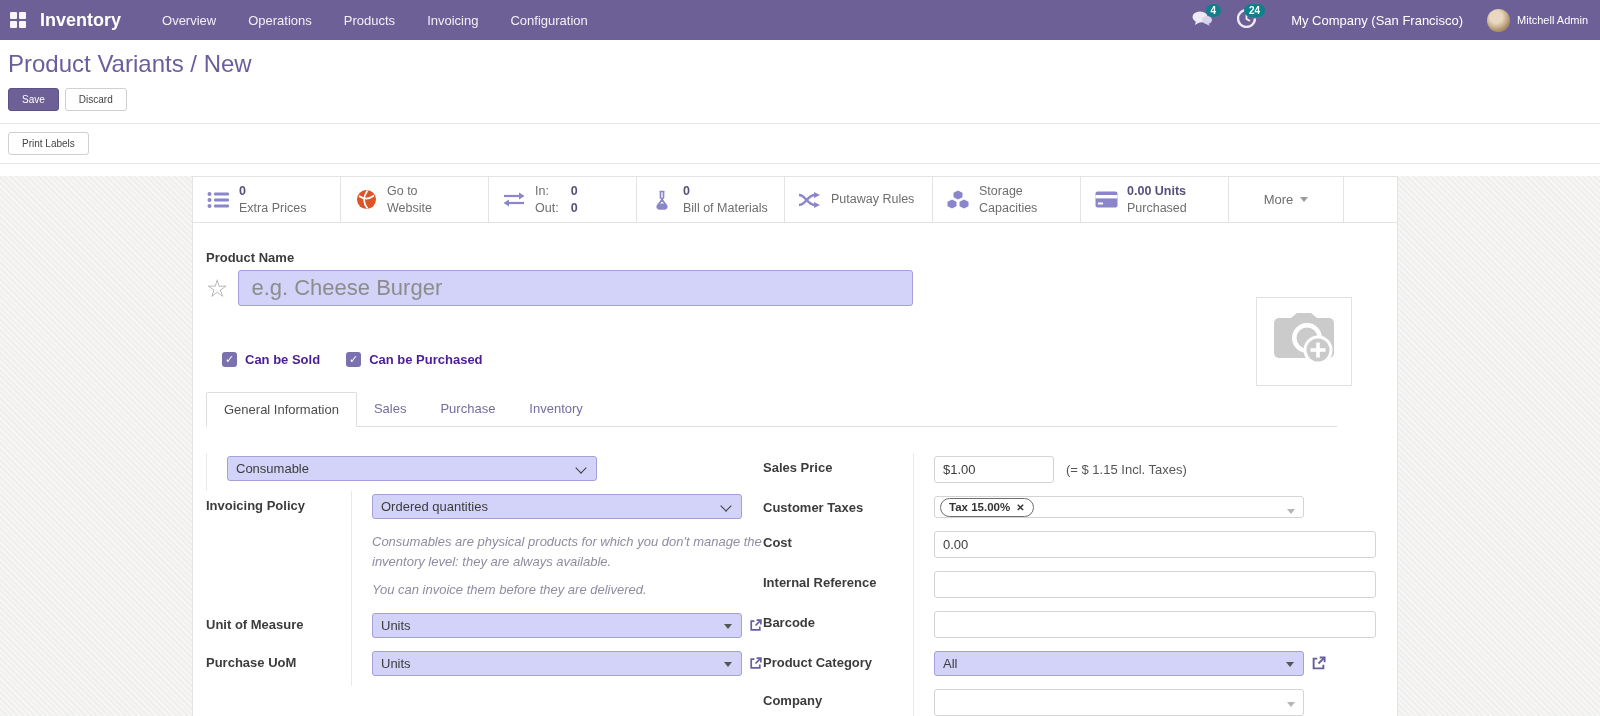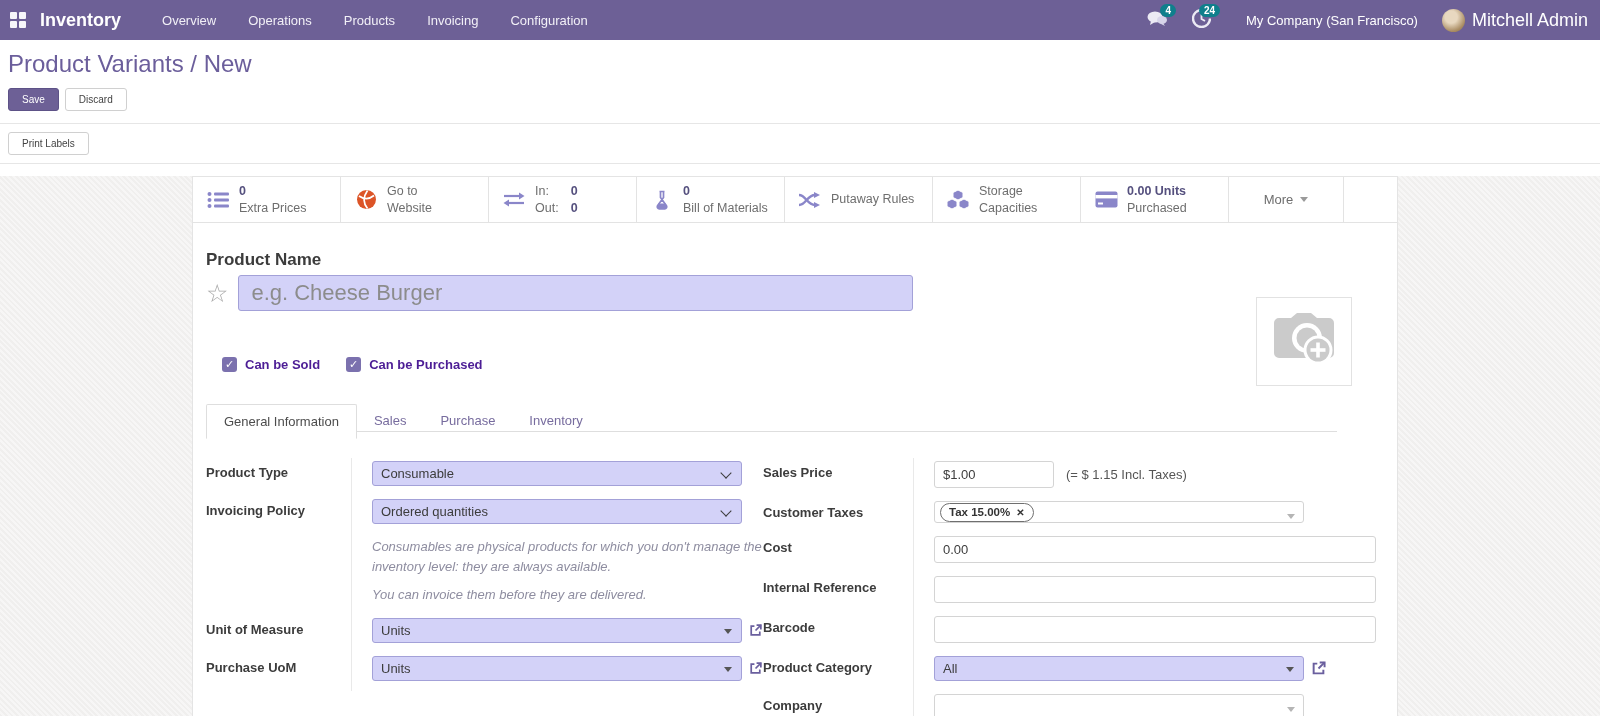--- a/index.html
+++ b/index.html
@@ -18,21 +18,21 @@
   .nav-menu .menu-item { padding:6px 13px; cursor:pointer; font-size:13px; color:#f2f0f7; }
   .nav-right { display:flex; align-items:center; gap:10px; }
   .nav-ico { position:relative; width:34px; height:26px; display:flex; align-items:center;
              justify-content:center; cursor:pointer; }
   .badge { position:absolute; top:-3px; right:-2px; background:#0f7f8c; color:#fff;
            font-size:10px; font-weight:700; border-radius:9px; padding:1px 5px; line-height:11px; }
   .company-name { margin:0 14px 0 18px; cursor:pointer; font-size:13px; }
   .user-menu { display:flex; align-items:center; gap:7px; cursor:pointer; }
   .avatar { width:23px; height:23px; border-radius:50%;
             background:radial-gradient(circle at 40% 35%, #e8d8c0 0 30%, #a98c63 70%, #7d6647 100%); }
-  .user-name { font-size:18px; white-space:nowrap; }
+  .user-name { font-size:11px; white-space:nowrap; }
 
   
   .control-panel { padding:10px 8px 0 8px; background:#fff; }
   .breadcrumb { color:#6b5e9b; font-size:24px; cursor:default; }
   .breadcrumb .bc-link { cursor:pointer; }
   .btn-row { margin:10px 0 12px 0; display:flex; gap:6px; }
   .btn { font-size:10px; border-radius:3px; padding:5px 13px; cursor:pointer;
          border:1px solid transparent; background:#fff; font-family:inherit; }
   .btn-primary { background:#6d6096; border-color:#5d5287; color:#fff; }
   .btn-default { border-color:#d0d0d0; color:#434343; }
@@ -53,40 +53,40 @@
   .stat-ico { flex:0 0 24px; display:flex; justify-content:center; }
   .stat-txt { font-size:12.5px; color:#6e6e6e; line-height:1.3; }
   .stat-val { font-weight:700; color:#55507e; }
   .inout { display:grid; grid-template-columns:auto auto; column-gap:12px; font-size:12.5px;
            color:#6e6e6e; line-height:1.3; }
   .caret-down { width:0; height:0; border-left:4px solid transparent; border-right:4px solid transparent;
                 border-top:5px solid #9a9a9a; display:inline-block; }
 
   
   .sheet-body { padding:27px 60px 0 13px; position:relative; }
-  .field-label-lg { font-weight:700; color:#3c3c3c; font-size:17px; margin-bottom:5px; }
+  .field-label-lg { font-weight:700; color:#3c3c3c; font-size:13px; margin-bottom:5px; }
   .name-row { display:flex; align-items:center; gap:10px; }
   .star { font-size:25px; color:#a9a9a9; line-height:24px; cursor:pointer; }
   .name-input { width:675px; height:36px; background:#d3d2f8; border:1px solid #a3a1d8;
                 border-radius:3px; font-size:22px; padding:0 12px; color:#3c3c3c;
                 font-family:inherit; }
   .name-input::placeholder { color:#8c8c8c; opacity:1; }
   .img-box { position:absolute; top:74px; right:45px; width:96px; height:89px; background:#fff;
              border:1px solid #e2e2e2; display:flex; align-items:center; justify-content:center;
              cursor:pointer; }
 
   .check-row { display:flex; gap:26px; margin:46px 0 0 16px; }
   .check-item { display:flex; align-items:center; gap:8px; cursor:pointer; }
   .checkbox { width:15px; height:15px; background:#7b71ae; border-radius:3px; color:#fff;
               font-size:11px; display:flex; align-items:center; justify-content:center; }
   .check-label { font-weight:700; color:#4c1d95; }
 
   
   .tabs { display:flex; margin-top:24px; border-bottom:1px solid #dedede; padding-left:0; }
-  .tab { padding:9px 17px; color:#776c9e; cursor:pointer; font-size:13px; position:relative; top:8px; }
+  .tab { padding:9px 17px; color:#776c9e; cursor:pointer; font-size:13px; position:relative; top:1px; }
   .tab.active { background:#fff; border:1px solid #dedede; border-bottom:1px solid #fff;
                 color:#4c4c4c; border-radius:2px 2px 0 0; }
 
   
   .form-grid { display:flex; margin-top:26px; }
   .form-col-left  { width:570px; }
   .form-col-right { flex:1; }
   .frow { display:flex; }
   .flbl { flex:0 0 145px; font-weight:700; color:#3c3c3c; padding:7px 10px 0 0; font-size:13px; }
   .form-col-right .flbl { flex-basis:150px; }
@@ -323,21 +323,20 @@
         <span class="tab active">General Information</span>
         <span class="tab">Sales</span>
         <span class="tab">Purchase</span>
         <span class="tab">Inventory</span>
       </div>
 
       <div class="form-grid">
 
         <div class="form-col-left">
           <div class="frow">
-            <div class="flbl">Product Type</div>
             <div class="ffld">
               <div class="sel">
                 <span>Consumable</span>
               </div>
             </div>
           </div>
           <div class="frow">
             <div class="flbl">Invoicing Policy</div>
             <div class="ffld">
               <div class="sel">

